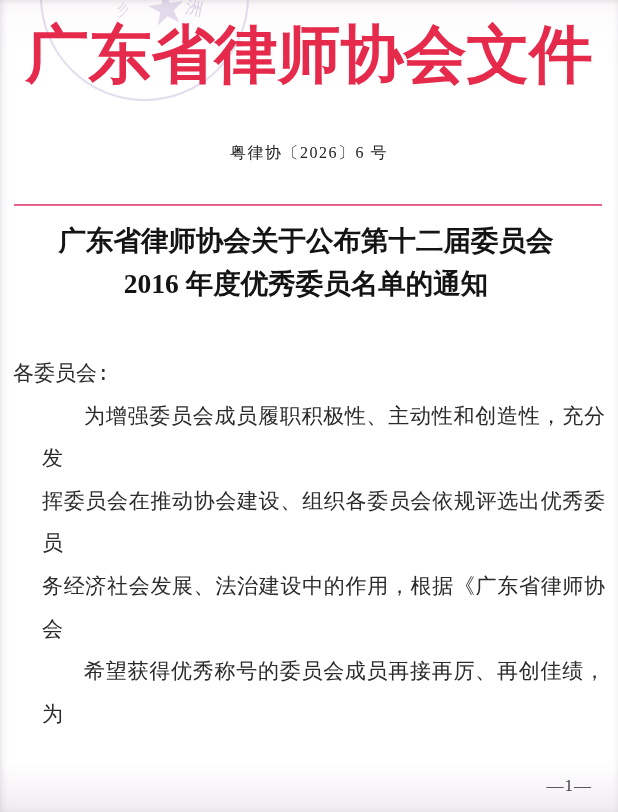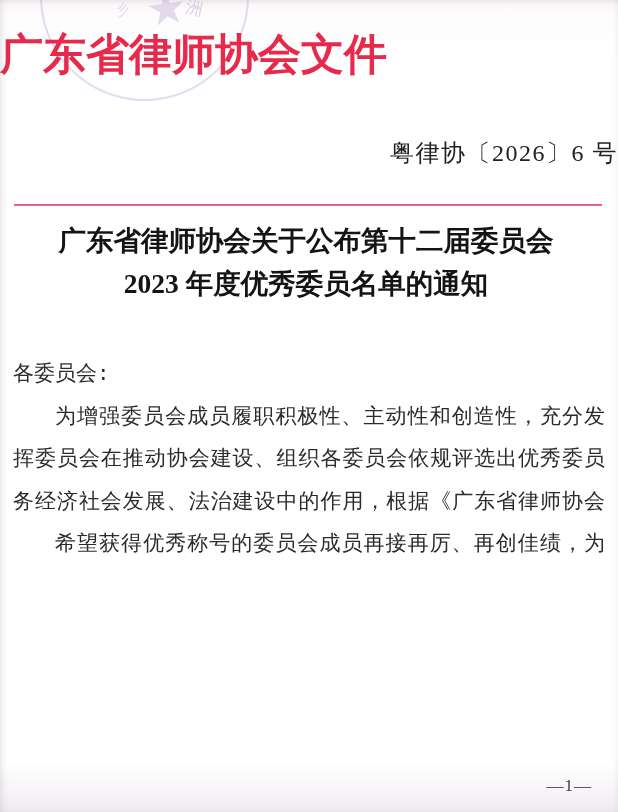--- a/index.html
+++ b/index.html
@@ -37,48 +37,48 @@
   .seal-mark-1{
     position:absolute;left:186px;top:-3px;
     font-size:17px;color:var(--stamp-purple);opacity:.38;transform:rotate(12deg);
   }
   .seal-mark-2{
     position:absolute;left:116px;top:1px;
     font-size:14px;color:var(--stamp-purple);opacity:.30;transform:rotate(-20deg);
   }
   .org-title{
     position:absolute;top:10px;left:0;right:0;margin:0;
-    text-align:left;
-    font-size:43px;line-height:90px;font-weight:bold;
+    text-align:center;
+    font-size:63px;line-height:90px;font-weight:bold;
     letter-spacing:0px;
     color:var(--accent-red);
   }
   .doc-number{
     position:absolute;top:138px;left:0;right:0;
-    text-align:right;
-    font-size:24px;line-height:30px;letter-spacing:1.5px;
+    text-align:center;
+    font-size:16px;line-height:30px;letter-spacing:1.5px;
     color:#222;
   }
   .red-rule{
     position:absolute;top:204px;left:14px;width:588px;height:2px;
     background:linear-gradient(180deg,var(--rule-red) 0%, #e9739a 100%);
   }
   .notice-title{
     position:absolute;top:219px;left:0;right:6px;
     text-align:center;
     font-size:27.5px;line-height:43px;font-weight:bold;
     color:#141414;
   }
   .doc-body{
     position:absolute;top:354px;left:13px;width:592px;
     font-size:21px;line-height:42.6px;
     color:var(--ink);
   }
   .bline{white-space:nowrap;font-family:Liberation Mono, monospace;}
-  .bline.fill{white-space:normal;text-align:justify;text-align-last:justify;}
+  .bline.fill{white-space:normal;text-align:justify;text-align-last:justify;margin-left:29px;}
   .bline.indent{text-indent:2em;}
   .page-number{
     position:absolute;right:26px;bottom:16px;
     font-size:17px;letter-spacing:1px;color:#3d3d42;
   }
 </style>
 </head>
 <body>
 
 <div class="page">
@@ -89,21 +89,21 @@
   <div class="seal-mark-2">彡</div>
 
   <h1 class="org-title">广东省律师协会文件</h1>
 
   <div class="doc-number">粤律协〔2026〕6 号</div>
 
   <div class="red-rule"></div>
 
   <div class="notice-title">
     <div>广东省律师协会关于公布第十二届委员会</div>
-    <div>2023 年度优秀委员名单的通知</div>
+    <div>2016 年度优秀委员名单的通知</div>
   </div>
 
   <div class="doc-body">
     <div class="bline">各委员会:</div>
     <div>
         <div class="bline fill indent">为增强委员会成员履职积极性、主动性和创造性，充分发</div>
         <div class="bline fill">挥委员会在推动协会建设、组织各委员会依规评选出优秀委员</div>
         <div class="bline fill">务经济社会发展、法治建设中的作用，根据《广东省律师协会</div>
         <div class="bline fill indent">希望获得优秀称号的委员会成员再接再厉、再创佳绩，为</div>
       </div>

